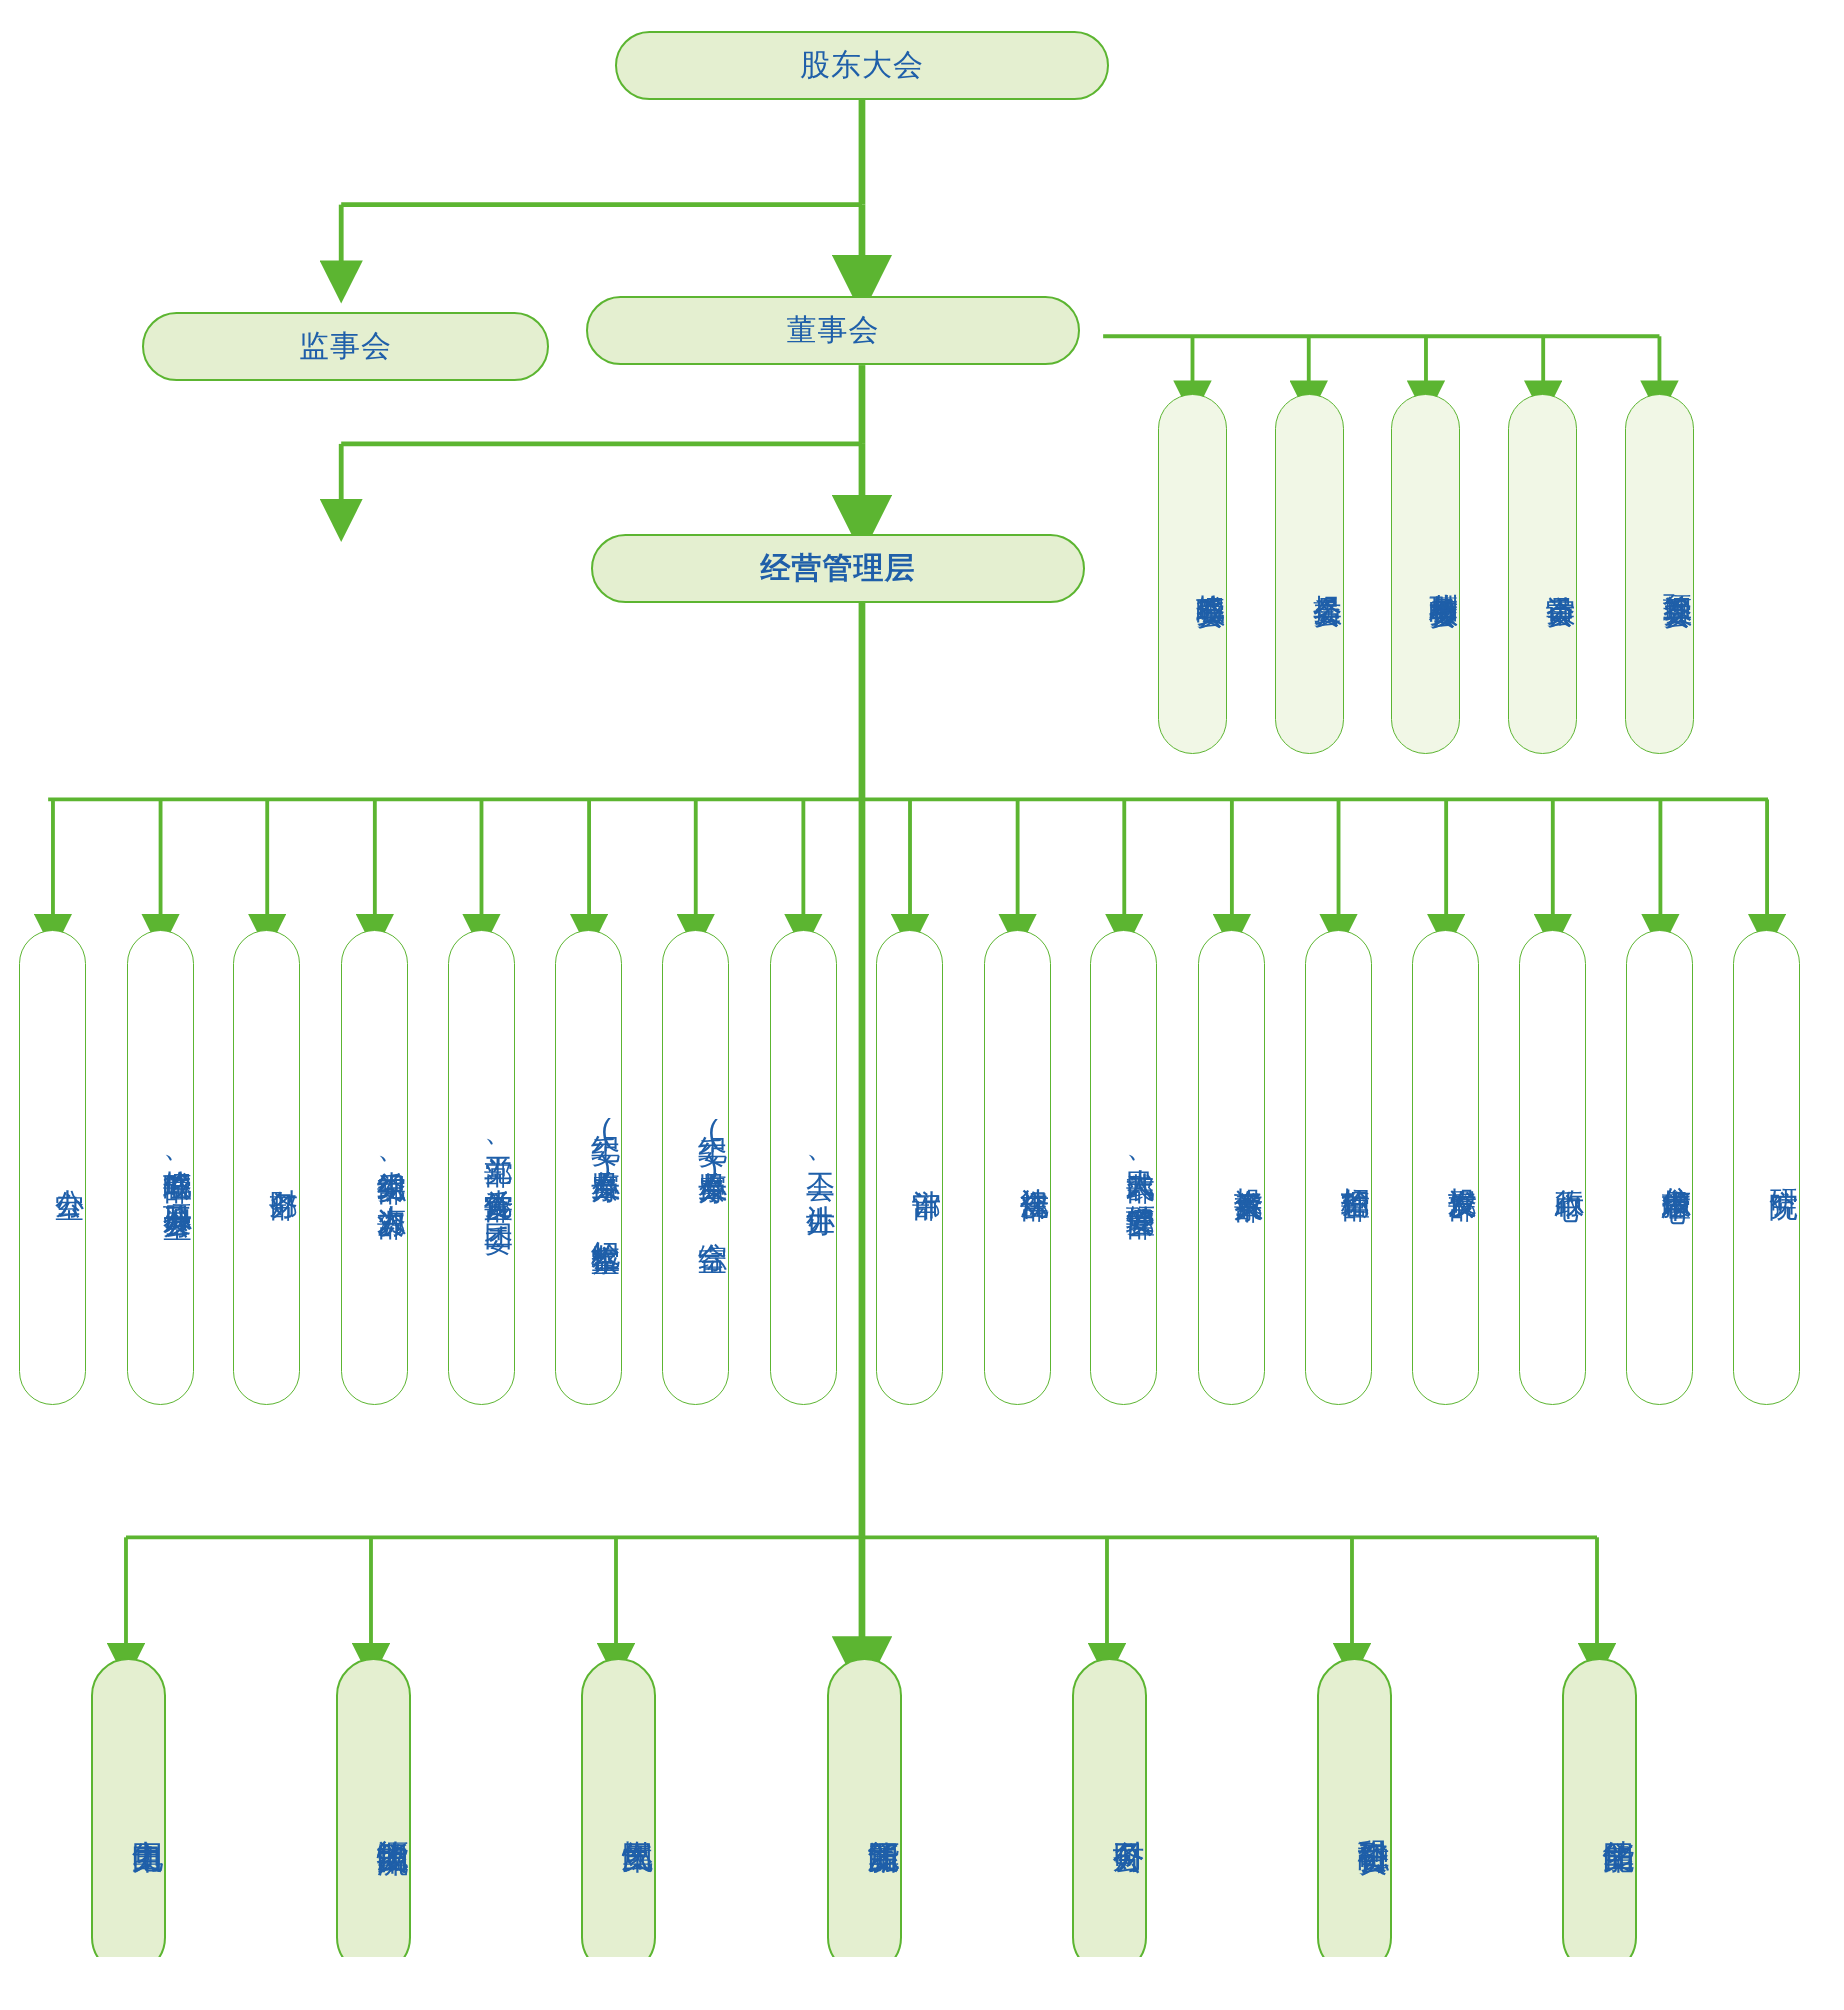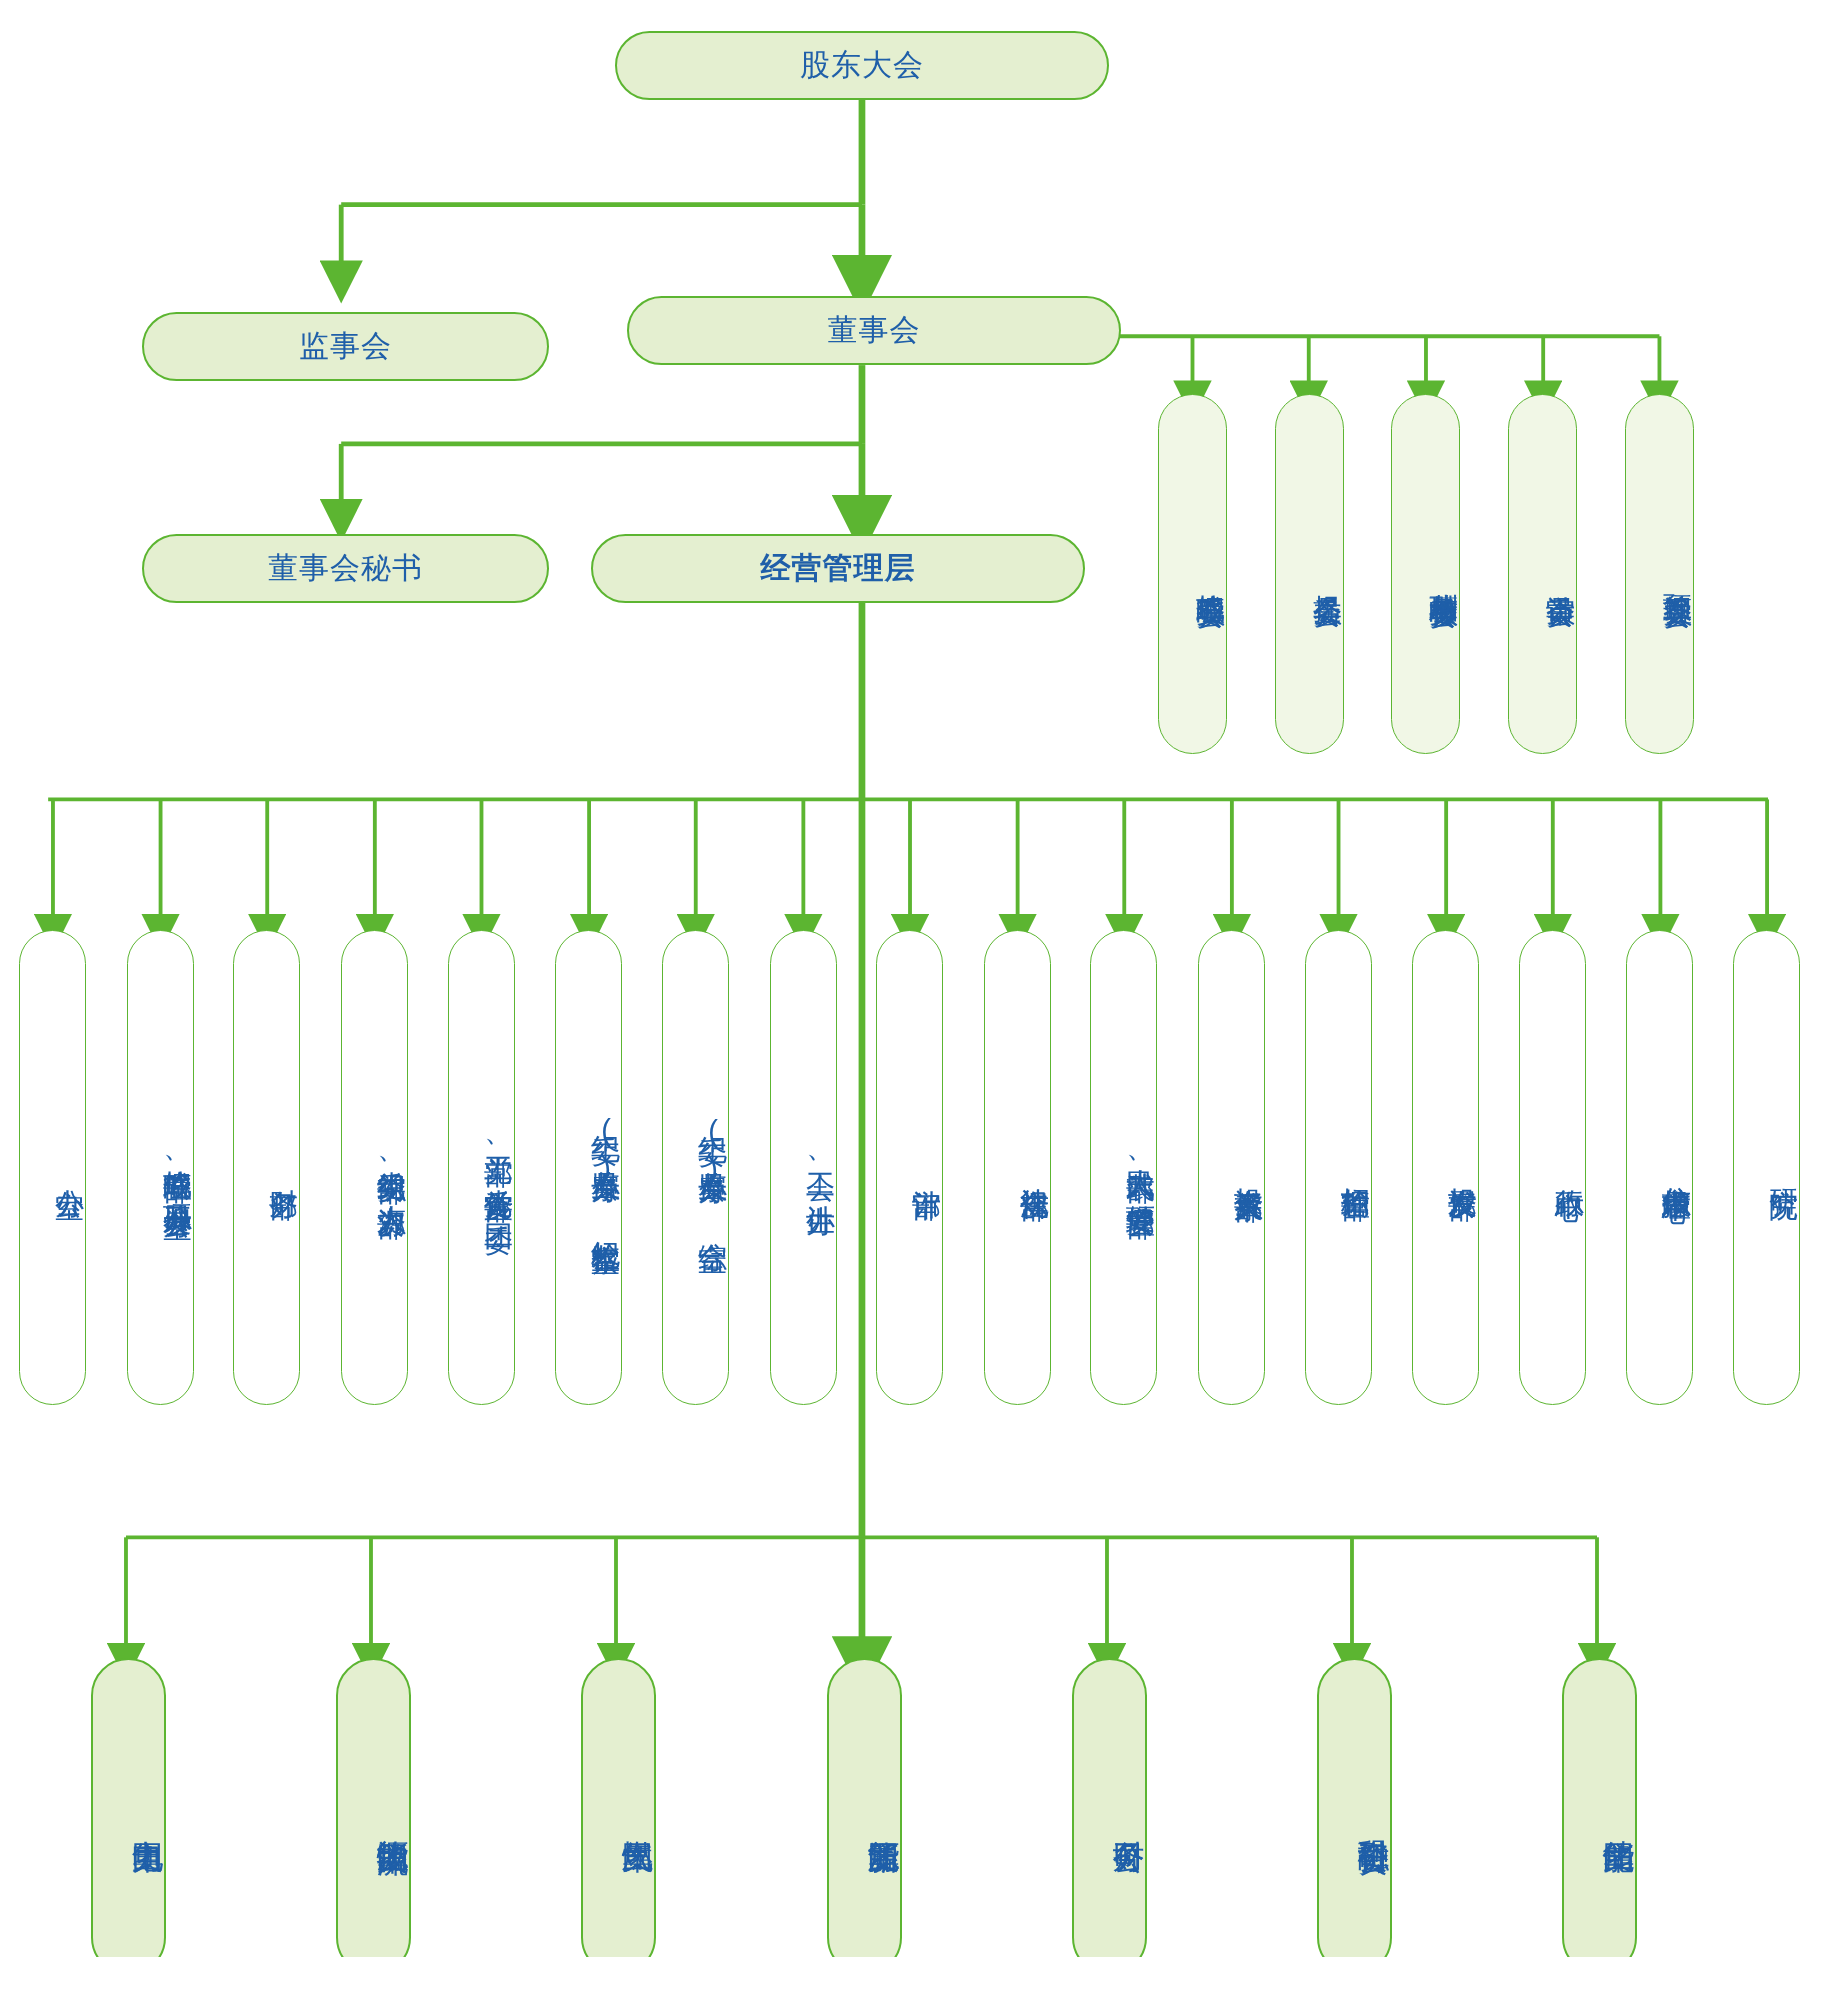--- a/index.html
+++ b/index.html
@@ -151,27 +151,24 @@
   </svg>
 
   <div class="node horiz" style="left:615px; top:31px; width:494px; height:69px;">
     <span class="lbl">股东大会</span>
   </div>
 
   <div class="node horiz" style="left:142px; top:296px; width:407px; height:69px;margin-top:16px;">
     <span class="lbl">监事会</span>
   </div>
 
-  <div class="node horiz" style="left:627px; top:296px; width:494px; height:69px;">
+  <div class="node horiz" style="left:586px; top:296px; width:494px; height:69px;">
     <span class="lbl">董事会</span>
   </div>
 
-  <div class="node horiz" style="left:142px; top:534px; width:407px; height:69px;">
-    <span class="lbl">董事会秘书</span>
-  </div>
 
   <div class="node horiz" style="left:591px; top:534px; width:494px; height:69px;font-weight:bold;">
     <span class="lbl">经营管理层</span>
   </div>
 
   <div class="node vert committee" style="left:1158px; top:394px; width:69px; height:360px;">
     <span class="lbl">战略管理委员会</span>
   </div>
   <div class="node vert committee" style="left:1275px; top:394px; width:69px; height:360px;">
     <span class="lbl">提名委员会</span>

